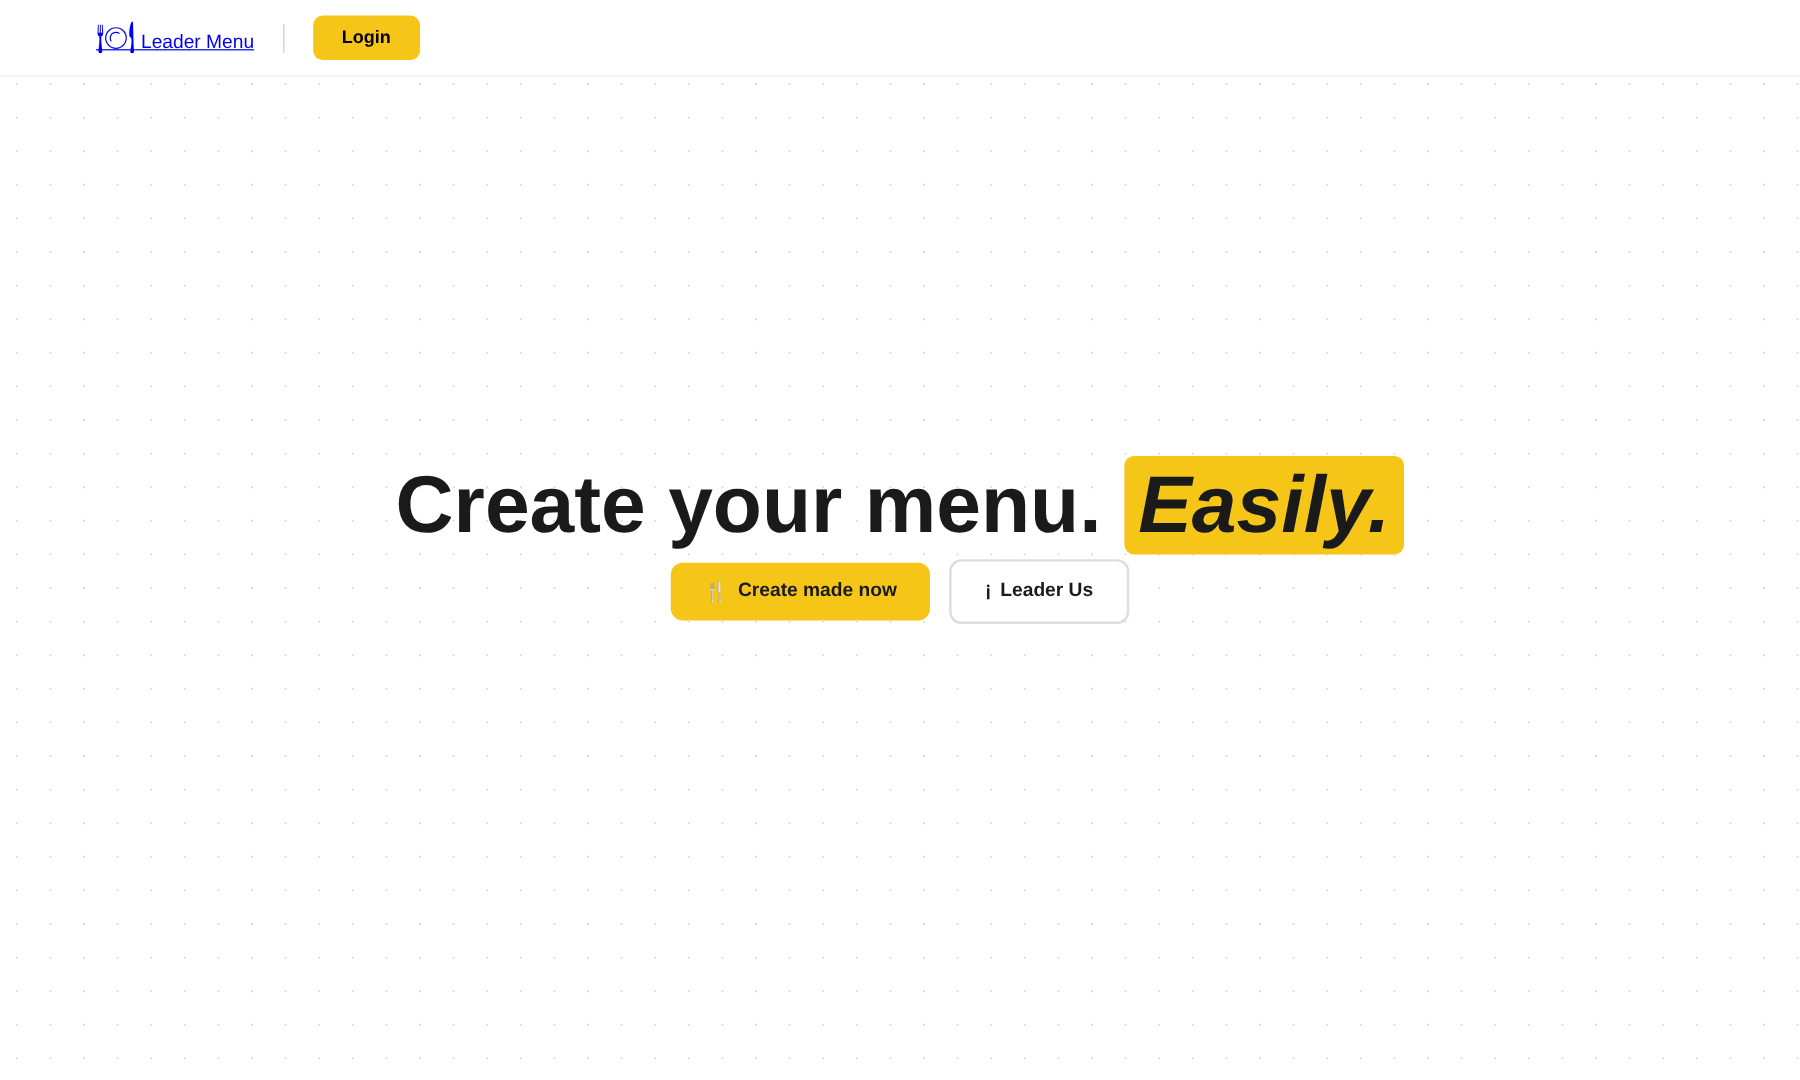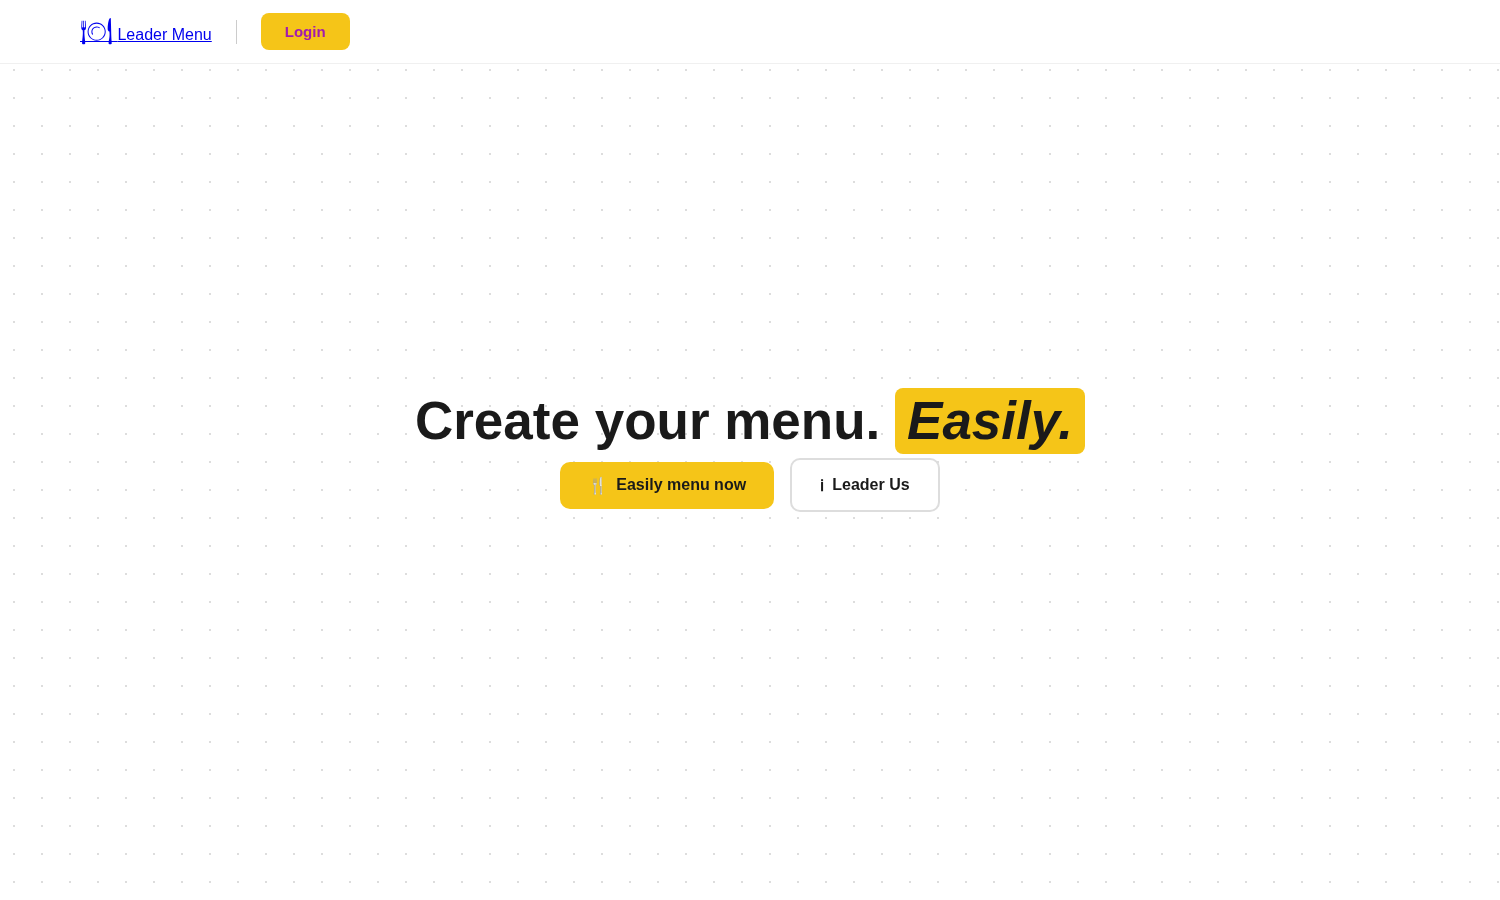--- a/index.html
+++ b/index.html
@@ -33,21 +33,21 @@
       flex: 1;
     }
     .nav-link {
       font-size: 15px;
       color: #333;
       text-decoration: none;
       font-weight: 500;
     }
     .nav-login-btn {
       background: #f5c518;
-      color: #a21caf;
+      color: #000000;
       border: none;
       padding: 10px 24px;
       border-radius: 8px;
       font-size: 15px;
       font-weight: 600;
       cursor: pointer;
     }
 
     
     .hero {
@@ -56,21 +56,21 @@
       flex-direction: column;
       align-items: center;
       justify-content: center;
       text-align: center;
       padding: 80px 40px 80px;
       background-image: radial-gradient(circle, #ddd 1px, transparent 1px);
       background-size: 28px 28px;
       background-color: #fff;
     }
     .hero-title {
-      font-size: 53px;
+      font-size: 67px;
       font-weight: 800;
       color: #1a1a1a;
       line-height: 1.1;
       margin-bottom: 4px;
     }
     .hero-title-highlight {
       background: #f5c518;
       padding: 4px 12px;
       border-radius: 8px;
       font-style: italic;
@@ -130,20 +130,20 @@
 </nav>
 
 <section class="hero">
   <h1 class="hero-title">
     <span>Create your menu.</span>
     <span class="hero-title-highlight">Easily.</span>
   </h1>
   <div class="hero-buttons">
     <button class="btn-primary">
       <span>🍴</span>
-      <span>Easily menu now</span>
+      <span>Create made now</span>
     </button>
     <button class="btn-secondary">
       <span>ℹ</span>
       <span>Leader Us</span>
     </button>
   </div>
 </section>
 
 </body></html>

